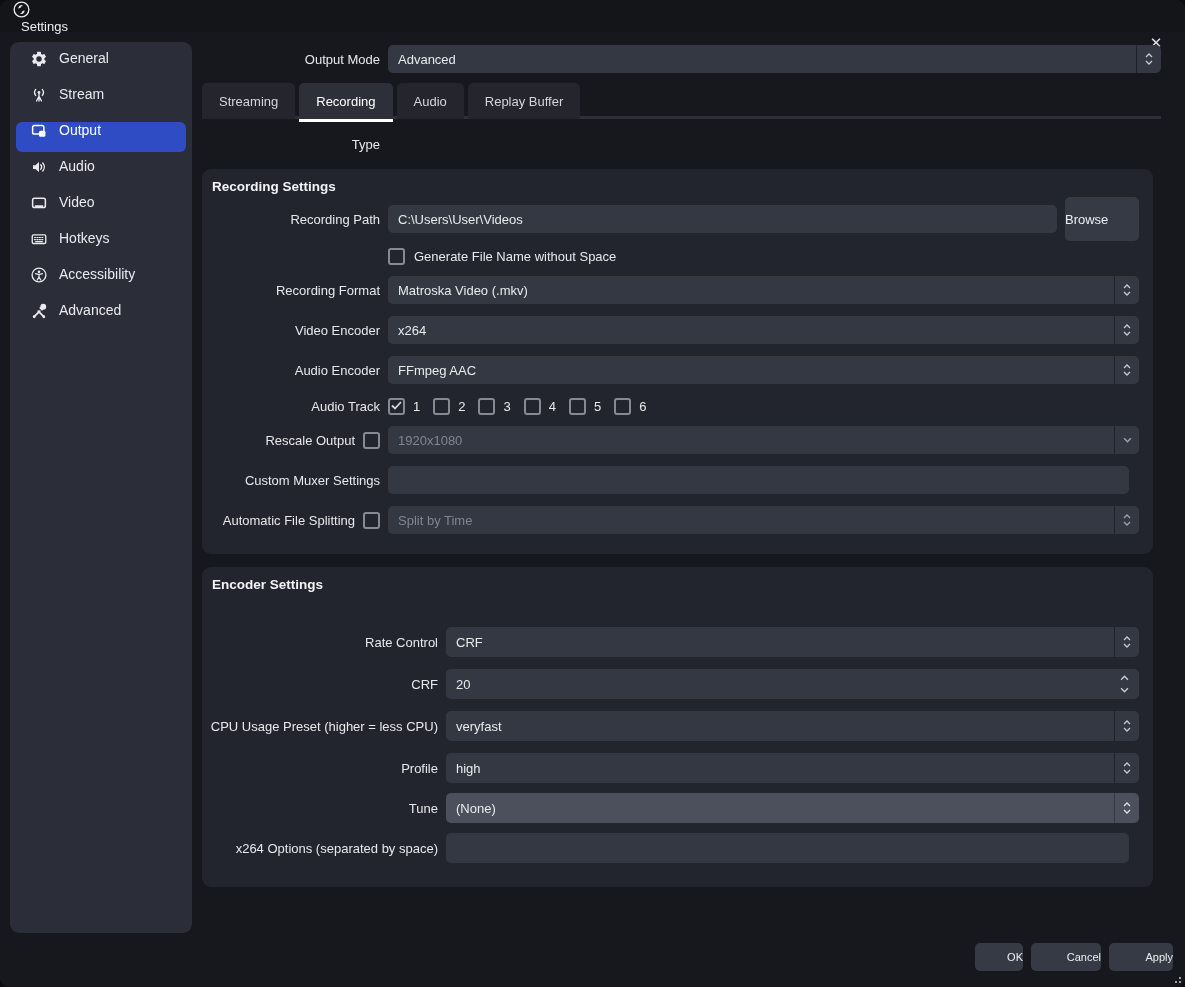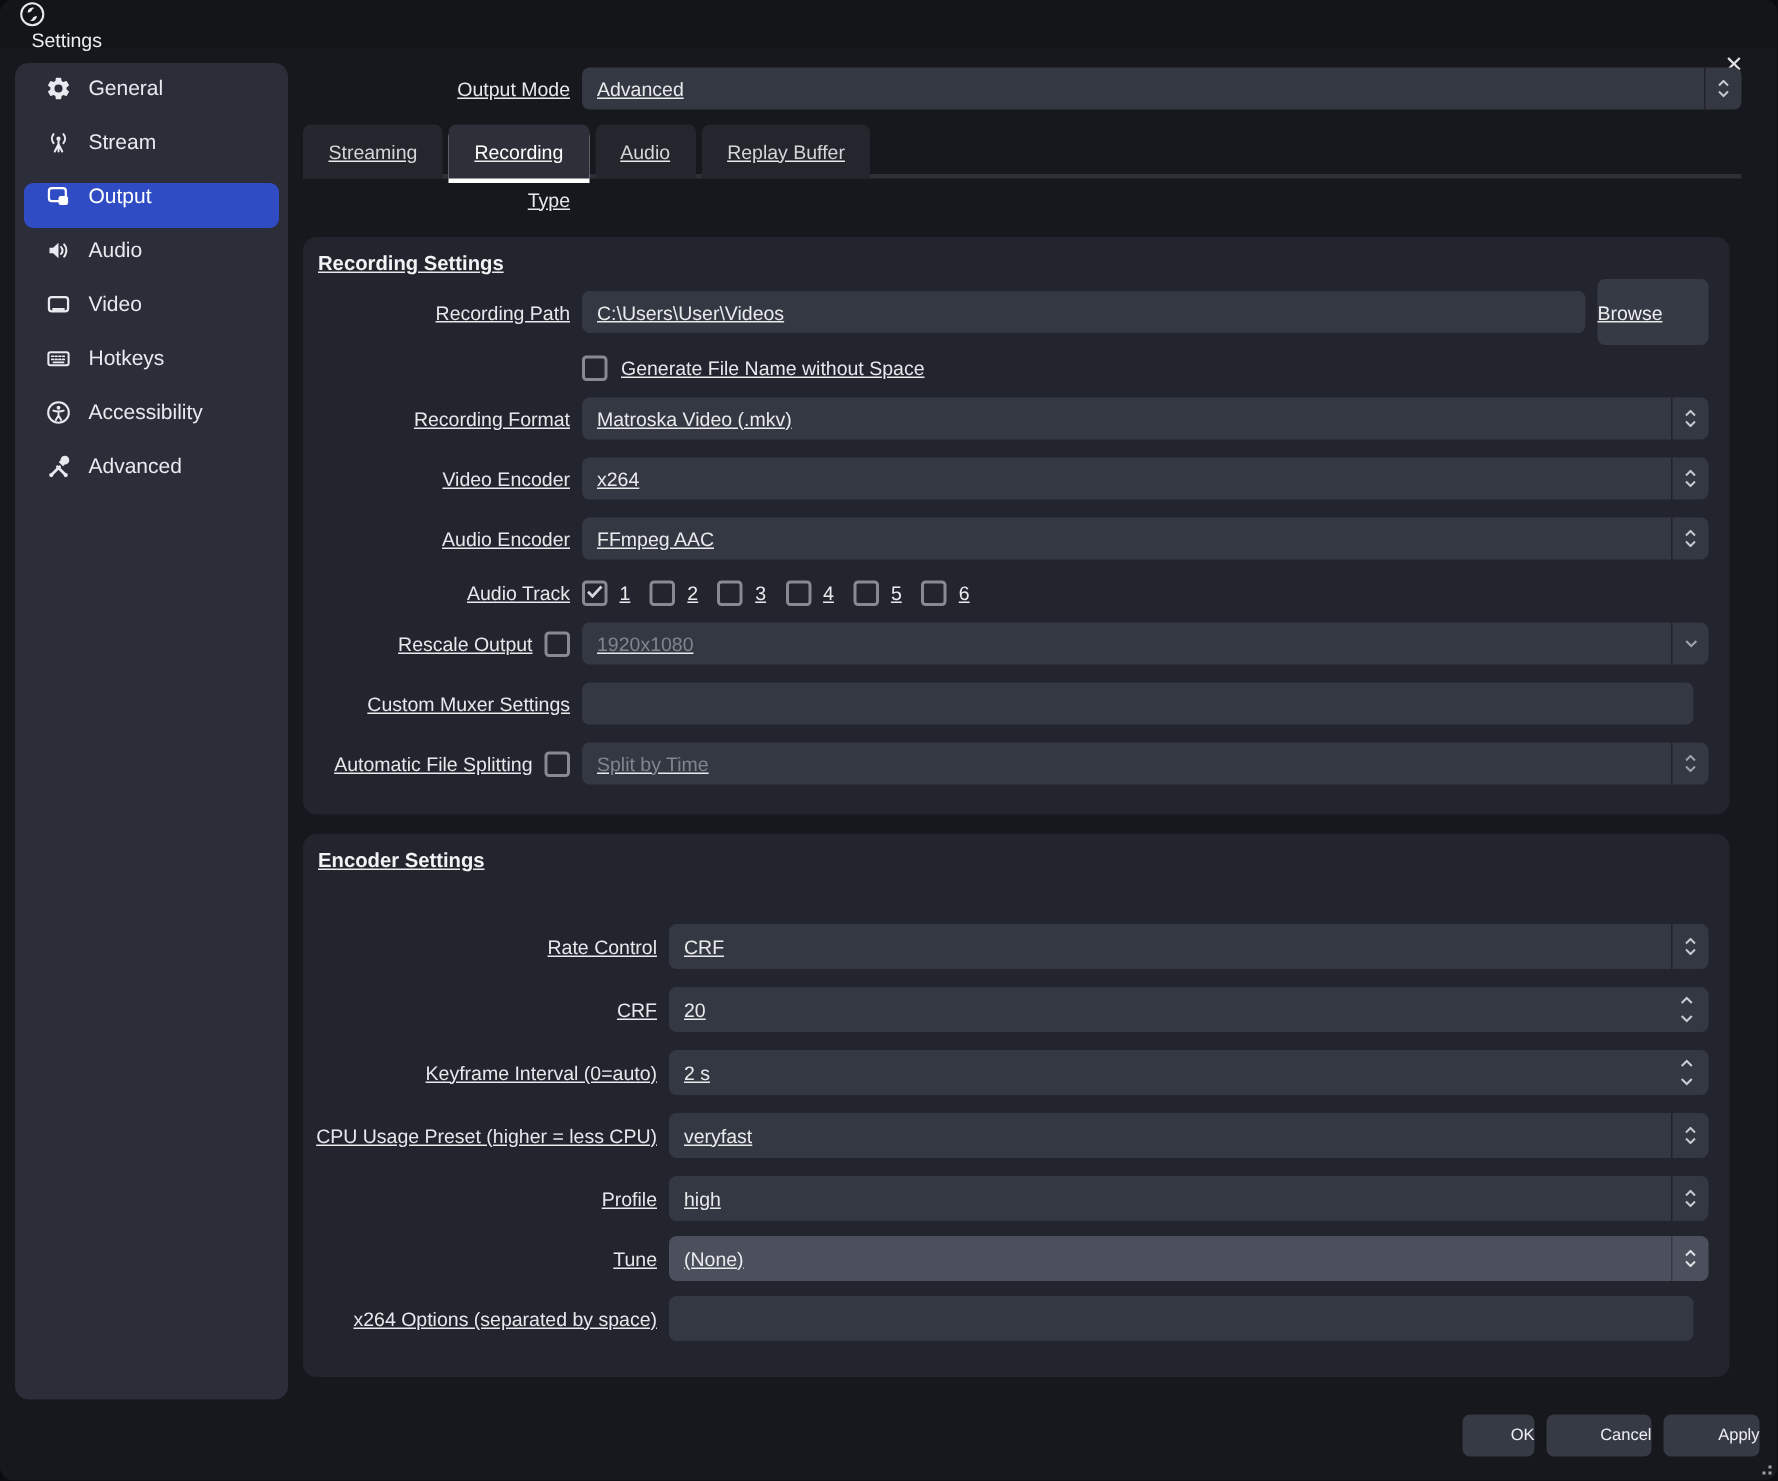--- a/index.html
+++ b/index.html
@@ -15,25 +15,25 @@
   .titlebar{position:absolute;left:0;top:0;width:100%;height:32px;background:var(--titlebar-bg);display:flex;align-items:flex-start;padding:0 12px;flex-direction:column;}
   .titlebar .app-title{margin-left:9px;font-size:13px;color:#eceef1}
   .close-btn{margin-left:auto;width:34px;height:32px;display:flex;align-items:center;justify-content:center;font-size:15px;color:#dfe1e5;cursor:default}
   
   .sidebar{position:absolute;left:10px;top:42px;width:182px;height:891px;background:var(--sidebar-bg);border-radius:9px;padding:8px 6px;}
   .side-item{height:30px;margin:0 0 6px 0;display:flex;align-items:flex-start;gap:11px;padding:0 0 0 14px;border-radius:6px;color:#e8eaef;}
   .side-item svg{flex:0 0 auto}
   .side-item.selected{background:var(--accent);color:#ffffff}
   .side-item span{font-size:14px}
   
-  .main{position:absolute;left:202px;top:32px;width:959px;text-decoration:underline;}
+  .main{position:absolute;left:202px;top:32px;width:959px;}
   .frow{display:flex;align-items:center}
   .flabel{width:178px;flex:0 0 178px;text-align:right;margin-right:8px;color:#e7e8eb;display:flex;justify-content:flex-end;align-items:center;gap:8px;white-space:nowrap}
   .row-outputmode{margin-top:13px;height:28px}
-  .row-type{height:28px}
+  .row-type{margin-top:11px;height:28px}
   
   .tabs{margin-top:10px;height:36px;display:flex;gap:4px;border-bottom:3px solid #2e3039;}
   .tab{height:36px;padding:0 17px;display:flex;align-items:center;background:var(--tab-bg);border-radius:5px 5px 0 0;color:#d3d5d9;font-size:13px}
   .tab.active{background:var(--tab-active);color:#ffffff;box-shadow:0 3px 0 0 #ffffff}
   
   .panel{width:951px;background:var(--panel-bg);border-radius:9px;padding:10px 7px 20px 0;}
   .panel-rec{margin-top:11px}
   .panel-enc{margin-top:13px;padding-bottom:24px}
   .panel-header{margin-left:10px;height:20px;font-weight:bold;font-size:13.5px;color:#f2f3f5}
   .panel .flabel.wide{width:236px;flex:0 0 236px}
@@ -357,35 +357,20 @@
                 <path d="M1 4l3-3 3 3" stroke="#c7c9ce" fill="none" stroke-width="1.3"></path>
               </svg>
             <svg width="9" height="6" viewBox="0 0 8 5">
                 <path d="M1 1l3 3 3-3" stroke="#c7c9ce" fill="none" stroke-width="1.3"></path>
               </svg>
           </span>
         </div>
         <span style="width:7px;flex:0 0 7px"></span>
       </div>
 
-      <div class="frow prow30">
-        <span class="flabel wide">Keyframe Interval (0=auto)</span>
-        <div class="spin">
-          <span class="combo-val">2 s</span>
-          <span class="spin-btns">
-            <svg width="9" height="6" viewBox="0 0 8 5">
-                <path d="M1 4l3-3 3 3" stroke="#c7c9ce" fill="none" stroke-width="1.3"></path>
-              </svg>
-            <svg width="9" height="6" viewBox="0 0 8 5">
-                <path d="M1 1l3 3 3-3" stroke="#c7c9ce" fill="none" stroke-width="1.3"></path>
-              </svg>
-          </span>
-        </div>
-        <span style="width:7px;flex:0 0 7px"></span>
-      </div>
 
       <div class="frow prow30">
         <span class="flabel wide">CPU Usage Preset (higher = less CPU)</span>
         <div class="combo">
           <span class="combo-val">veryfast</span>
           <span class="combo-btn">
             <svg width="8" height="5" viewBox="0 0 8 5">
                 <path d="M1 4l3-3 3 3" stroke="#c7c9ce" fill="none" stroke-width="1.3"></path>
               </svg>
             <svg width="8" height="5" viewBox="0 0 8 5">

